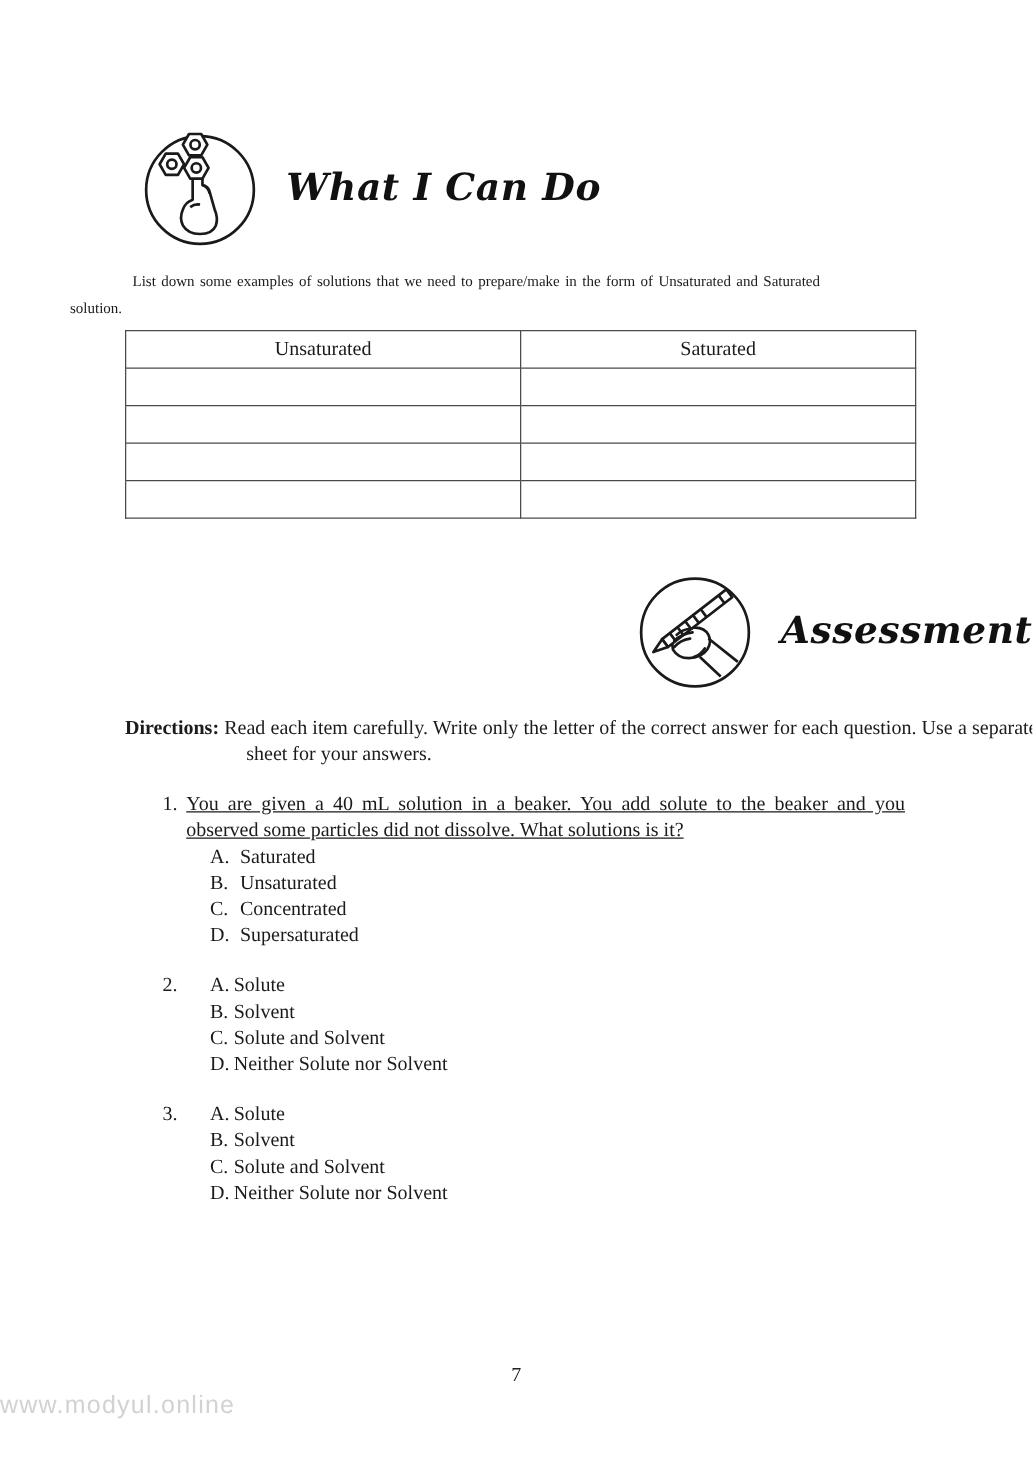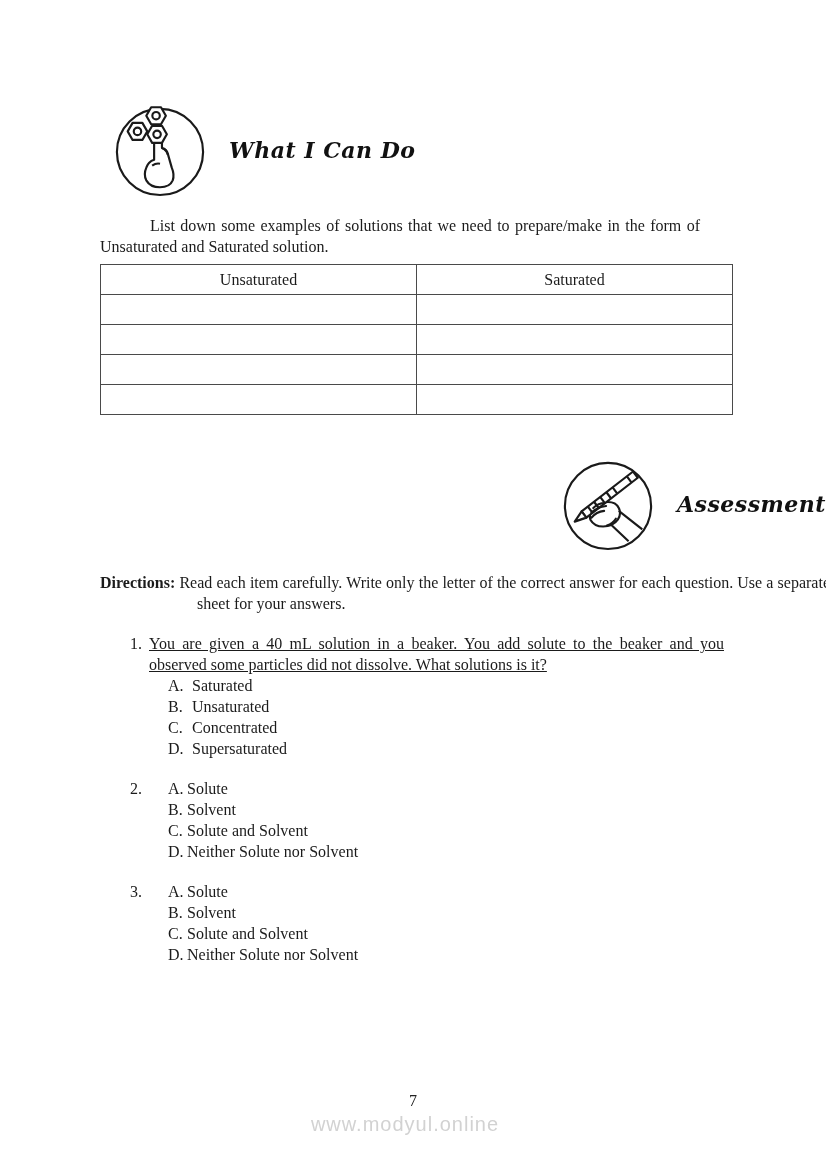--- a/index.html
+++ b/index.html
@@ -21,29 +21,29 @@
   }
   .section-header.first { padding-top: 103px; }
   .section-header.second { margin-top: 42px; justify-content: flex-end; }
   .icon-circle { width: 94px; height: 94px; flex: none; }
   .icon-circle svg { width: 94px; height: 94px; display: block; }
   .section-title {
     margin: 0;
     font-family: "DejaVu Serif", serif;
     font-style: italic;
     font-weight: bold;
-    font-size: 22px;
+    font-size: 30px;
     letter-spacing: 0.5px;
     color: #111;
   }
   
   .instruction {
-    margin: 18px 0 0 100px;
+    margin: 18px 0 0 56px;
     width: 600px;
-    font-size: 16px;
+    font-size: 12px;
     line-height: 21px;
     text-indent: 50px;
     text-align: justify;
   }
   
   .answer-table {
     border-collapse: collapse;
     table-layout: fixed;
     margin: 7px 0 0 100px;
     width: 633px;
@@ -79,21 +79,21 @@
   .option { display: flex; }
   .opt-letter { flex: none; width: 15px; margin-right: 4px; }
   .question.wide-gap .opt-letter { margin-right: 9px; }
   
   .page-number {
     position: absolute; left: 0; right: 0; top: 1092px;
     text-align: center; font-size: 16px; color: #222;
   }
   .watermark {
     position: absolute; left: 0; right: 16px; top: 1113px;
-    text-align: center;
+    text-align: left;
     font-family: "Liberation Sans", sans-serif;
     font-size: 20px;
     letter-spacing: 1px;
     color: #d2d2d2;
   }
   .line-art { stroke: #1a1a1a; stroke-width: 2.2; fill: none; }
   .line-art-fill { stroke: #1a1a1a; stroke-width: 2.2; fill: #ffffff; }
 </style>
 </head>
 <body>

